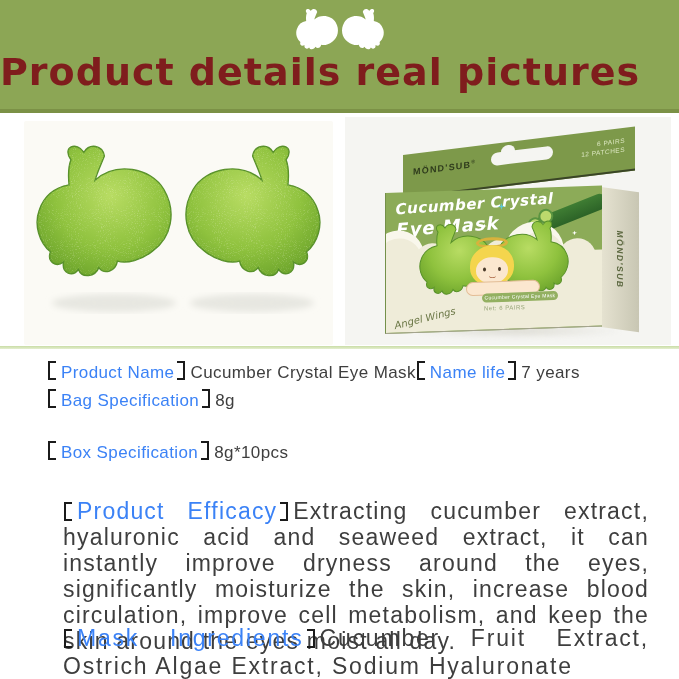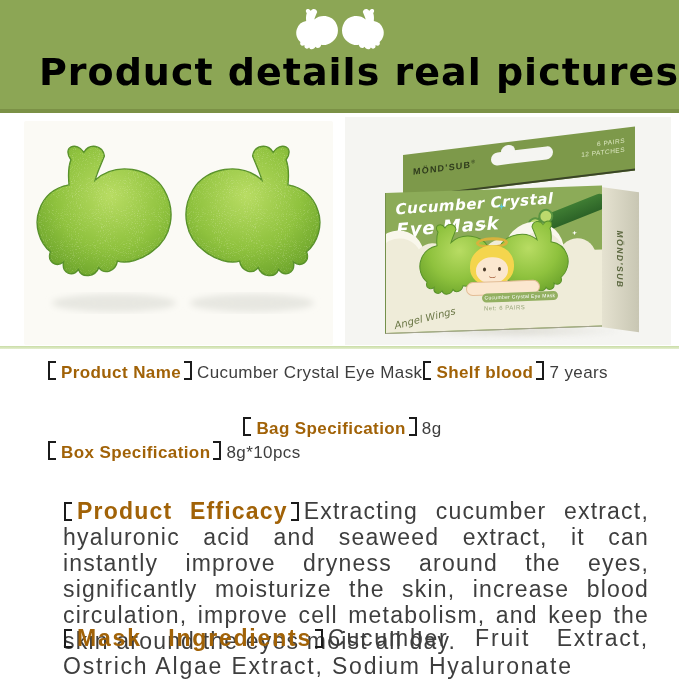--- a/index.html
+++ b/index.html
@@ -7,23 +7,23 @@
     width:679px;height:679px;overflow:hidden;position:relative;
     background:#ffffff;font-family:"Liberation Sans",sans-serif;
   }
   
   .banner{
     position:absolute;left:0;top:0;width:679px;height:113px;
     background:#8ca655;border-bottom:4px solid #7b9146;box-sizing:border-box;
   }
   .banner-wings{position:absolute;left:50%;top:6px;transform:translateX(-50%);}
   .banner-title{
-    position:absolute;left:0;top:50px;width:100%;text-align:right;
+    position:absolute;left:0;top:50px;width:100%;text-align:left;
     font-family:"DejaVu Sans",sans-serif;font-weight:bold;
-    font-size:38px;color:#000000;letter-spacing:1px;
+    font-size:38px;color:#7f1d1d;letter-spacing:1px;
   }
   
   .photo-left{
     position:absolute;left:24px;top:121px;width:309px;height:224px;
     background:#fbfaf5;border-radius:2px;
   }
   .photo-right{
     position:absolute;left:345px;top:117px;width:326px;height:228px;
     background:#f5f5f2;
   }
@@ -135,22 +135,22 @@
     letter-spacing:.3px;overflow:hidden;
   }
   .net-line{
     position:absolute;left:98px;top:116px;font-size:6px;color:#9aa87b;letter-spacing:.5px;
   }
   
   .spec-row{
     position:absolute;left:47px;width:590px;
     font-size:17px;color:#3e3e3e;letter-spacing:.4px;white-space:nowrap;
   }
-  .row1{top:361px;} .row2{top:417px;text-align:center;} .row3{top:441px;}
-  .lbl{font-weight:bold;color:#a16207;}
+  .row1{top:361px;} .row2{top:389px;} .row3{top:441px;}
+  .lbl{font-weight:normal;color:#3b82f6;}
   .bk{display:inline-block;width:6px;height:15px;border:2.5px solid #1b1b1b;
       box-sizing:content-box;vertical-align:-2px;}
   .bko{border-right:none;margin-right:5px;margin-left:1px;}
   .bkc{border-left:none;margin-left:3px;margin-right:5px;}
   .para{
     position:absolute;left:47px;width:586px;margin:16px;
     font-size:23px;color:#3e3e3e;text-align:justify;
   }
   .eff{top:482px;letter-spacing:1.2px;line-height:26px;}
   .ing{top:608px;letter-spacing:1.8px;line-height:28px;}
@@ -270,21 +270,21 @@
       <div class="series-script">Angel Wings</div>
       <div class="badge">Cucumber Crystal Eye Mask</div>
       <div class="net-line">Net: 6 PAIRS</div>
     </div>
   </div>
 </div>
 
 <div class="divider"></div>
 
 <div class="spec-row row1">
-  <span class="lbl"><span class="bk bko"></span><span>Product Name</span><span class="bk bkc"></span></span><span>Cucumber Crystal Eye Mask</span><span class="lbl"><span class="bk bko"></span><span>Shelf blood</span><span class="bk bkc"></span></span><span>7 years</span>
+  <span class="lbl"><span class="bk bko"></span><span>Product Name</span><span class="bk bkc"></span></span><span>Cucumber Crystal Eye Mask</span><span class="lbl"><span class="bk bko"></span><span>Name life</span><span class="bk bkc"></span></span><span>7 years</span>
 </div>
 
 <div class="spec-row row2">
   <span class="lbl"><span class="bk bko"></span><span>Bag Specification</span><span class="bk bkc"></span></span><span>8g</span>
 </div>
 
 <div class="spec-row row3">
   <span class="lbl"><span class="bk bko"></span><span>Box Specification</span><span class="bk bkc"></span></span><span>8g*10pcs</span>
 </div>
 

